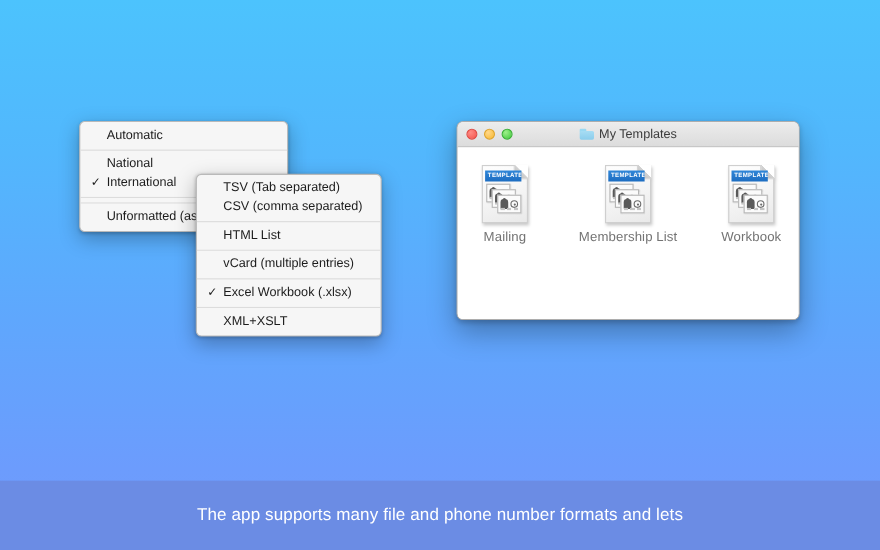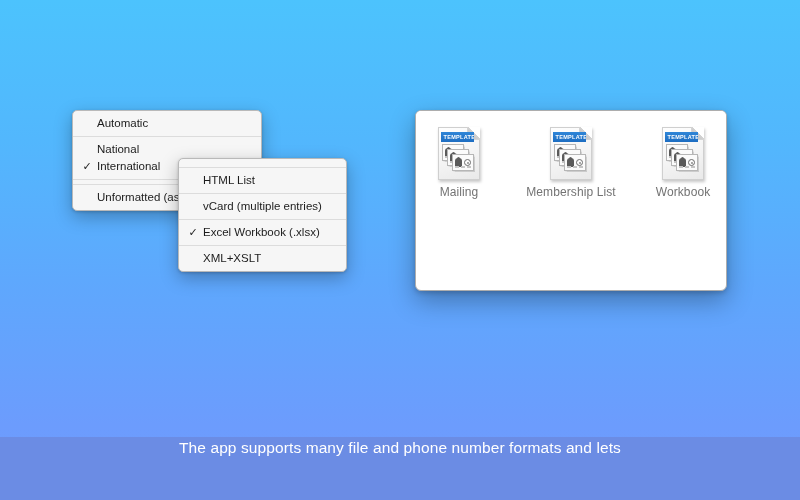--- a/index.html
+++ b/index.html
@@ -27,20 +27,21 @@
   #caption-band {
     position: absolute;
     left: 0;
     right: 0;
     top: 437px;
     height: 63px;
     background: #6b8ce4;
     display: flex;
     flex-direction: column;
     align-items: center;
+    justify-content: center;
   }
   #caption-band .cap-line {
     color: #ffffff;
     font-size: 15.5px;
     line-height: 22px;
     font-family: "Liberation Sans", sans-serif;
     text-align: center;
     letter-spacing: 0.1px;
     white-space: nowrap;
   }
@@ -331,40 +332,56 @@
       </div>
       <div class="menu-sep"></div>
       <div class="menu-sep"></div>
       <div class="menu-group">
         <div class="menu-item"><span>Unformatted (as entered)</span></div>
       </div>
     </div>
 
   <div id="menu-filetype" class="menu">
       <div class="menu-group">
+        <div class="menu-item"><span>TSV (Tab separated)</span></div>
+        <div class="menu-item"><span>CSV (comma separated)</span></div>
       </div>
       <div class="menu-sep"></div>
       <div class="menu-group">
         <div class="menu-item"><span>HTML List</span></div>
       </div>
       <div class="menu-sep"></div>
       <div class="menu-group">
         <div class="menu-item"><span>vCard (multiple entries)</span></div>
       </div>
       <div class="menu-sep"></div>
       <div class="menu-group">
         <div class="menu-item"><span class="check">✓</span><span>Excel Workbook (.xlsx)</span></div>
       </div>
       <div class="menu-sep"></div>
       <div class="menu-group">
         <div class="menu-item"><span>XML+XSLT</span></div>
       </div>
     </div>
 
   <div id="finder-window">
+    <div id="titlebar">
+      <div class="traffic">
+        <div class="light red"></div>
+        <div class="light yellow"></div>
+        <div class="light green"></div>
+      </div>
+      <div id="title-center">
+        <div id="folder-icon">
+          <div class="tab"></div>
+          <div class="body"></div>
+        </div>
+        <div id="title-text">My Templates</div>
+      </div>
+    </div>
     <div id="window-body">
       <div class="icon-grid" id="icon-grid">
           <div class="file-item">
             <div class="doc-icon">
               <div class="page"></div>
               <div class="fold"></div>
               <div class="banner">
                 <span>TEMPLATE</span>
               </div>
               <div class="cards">

